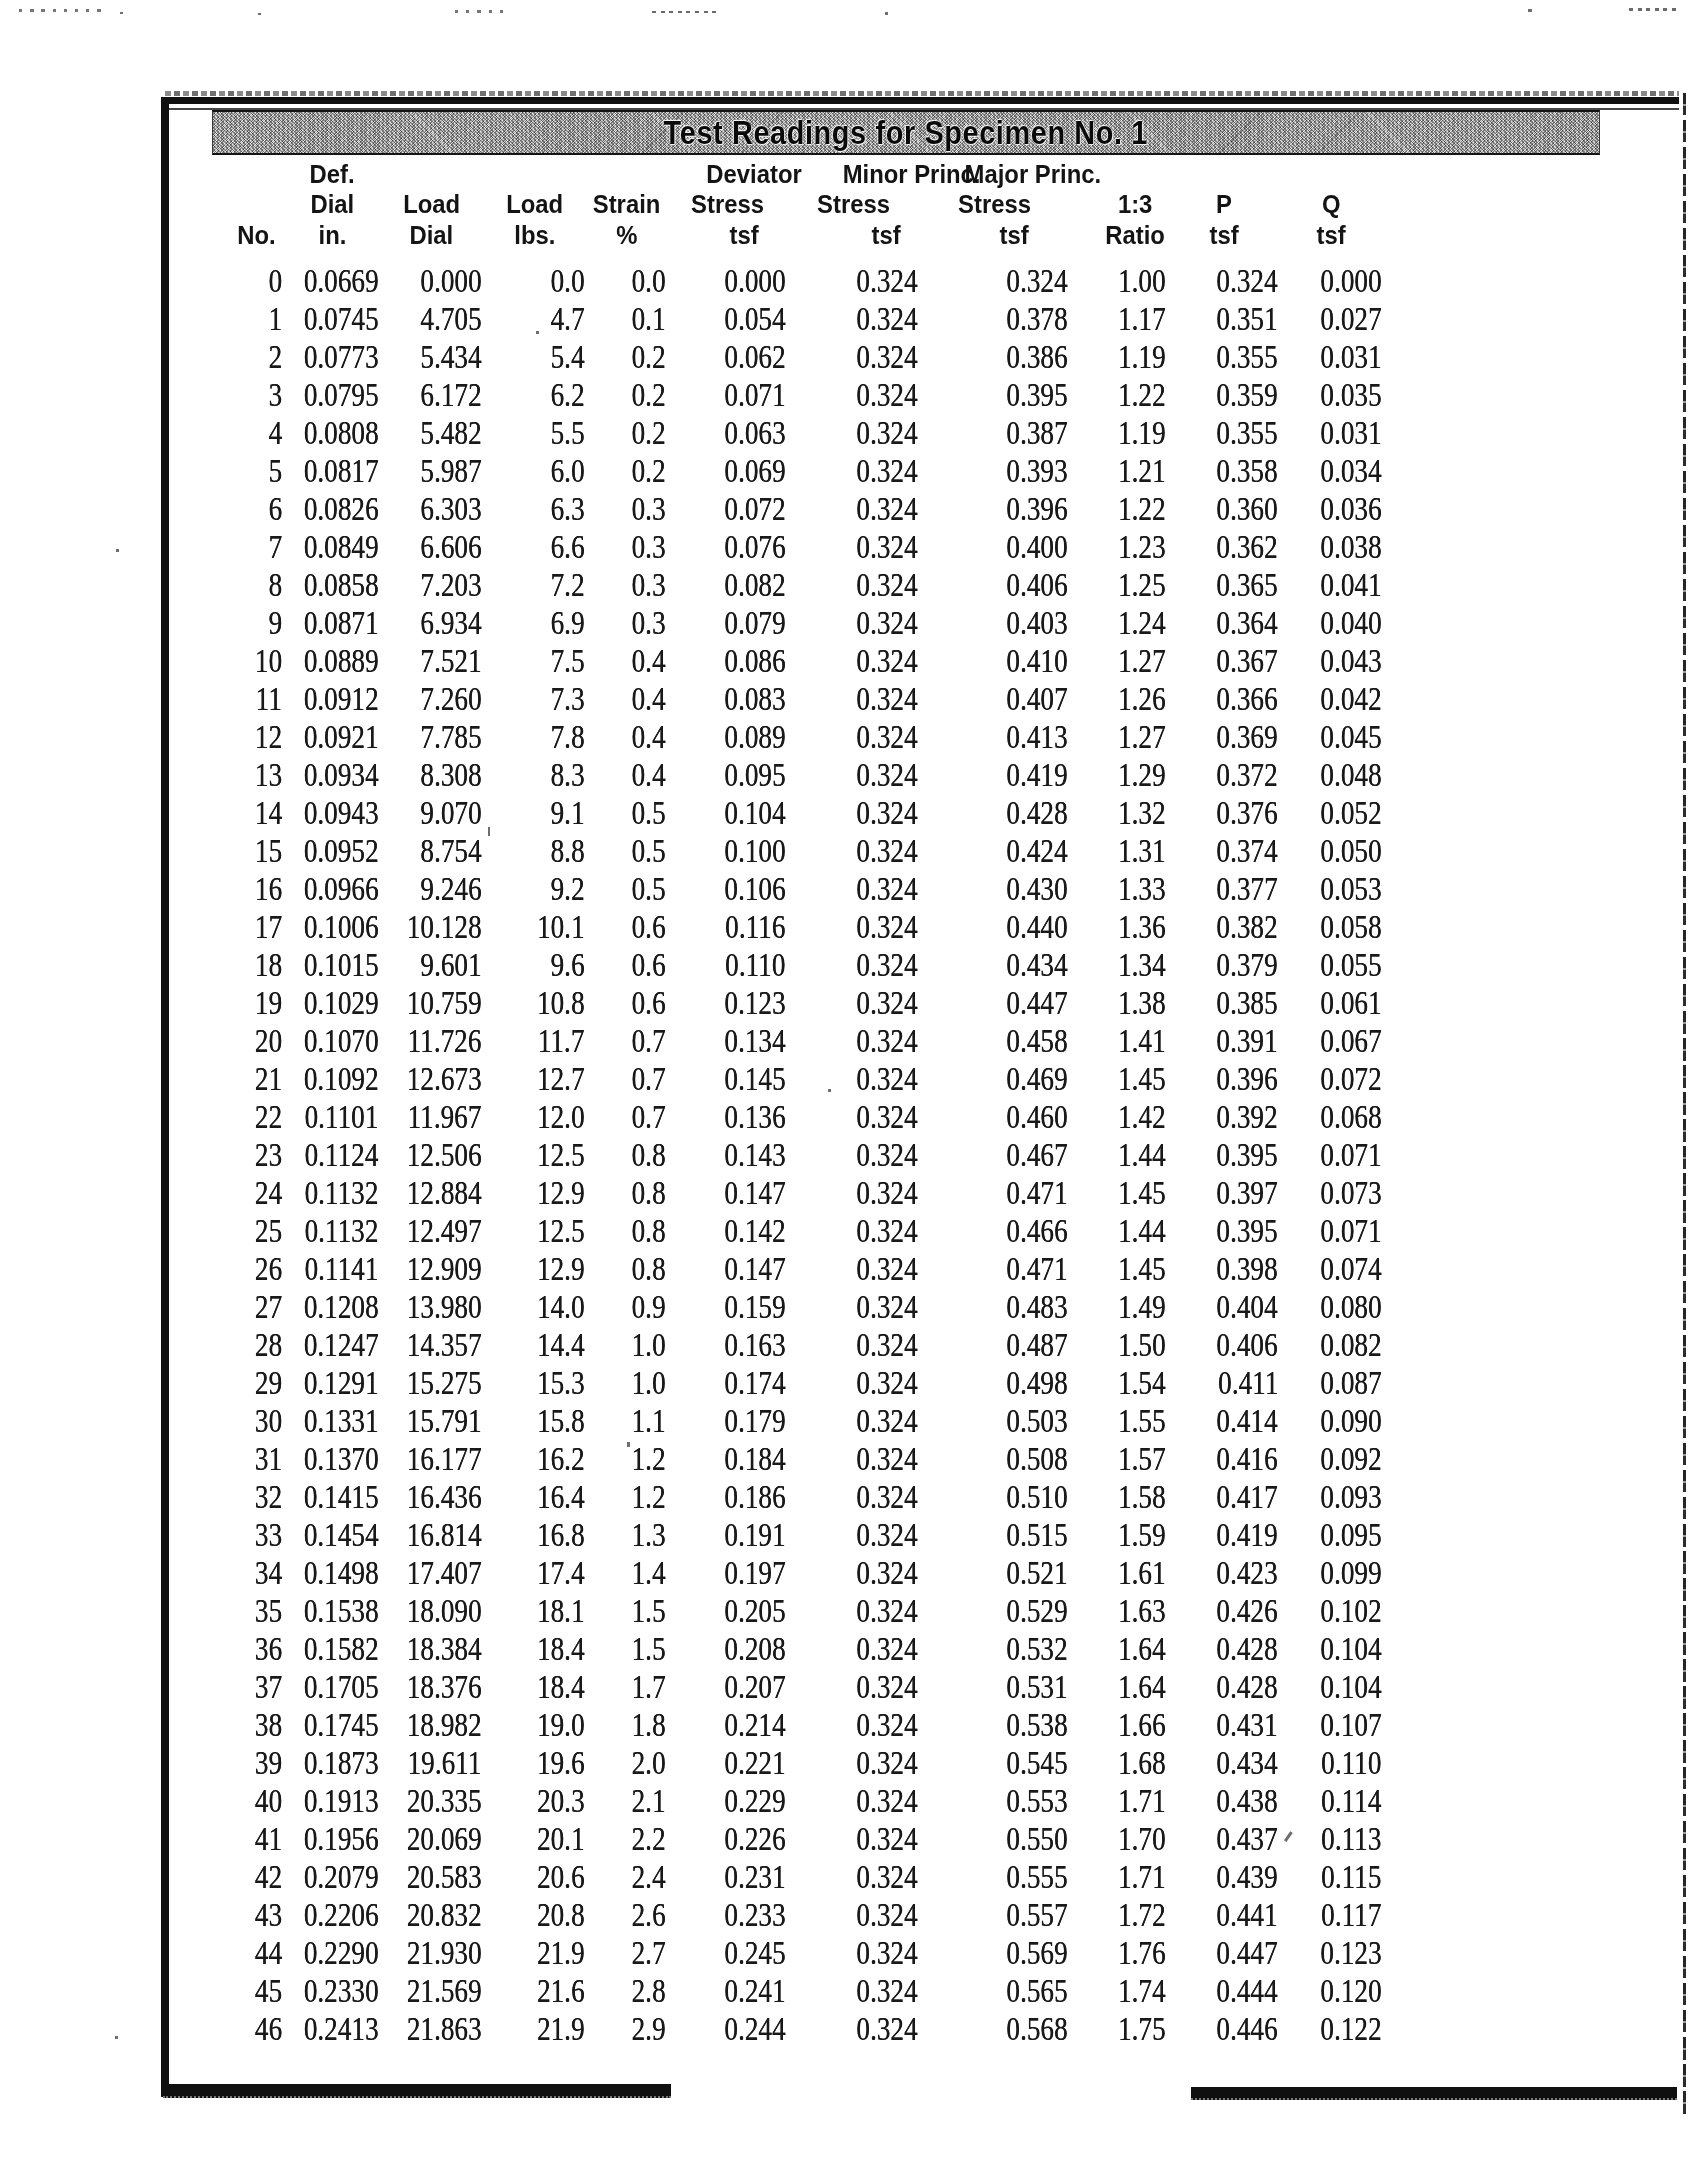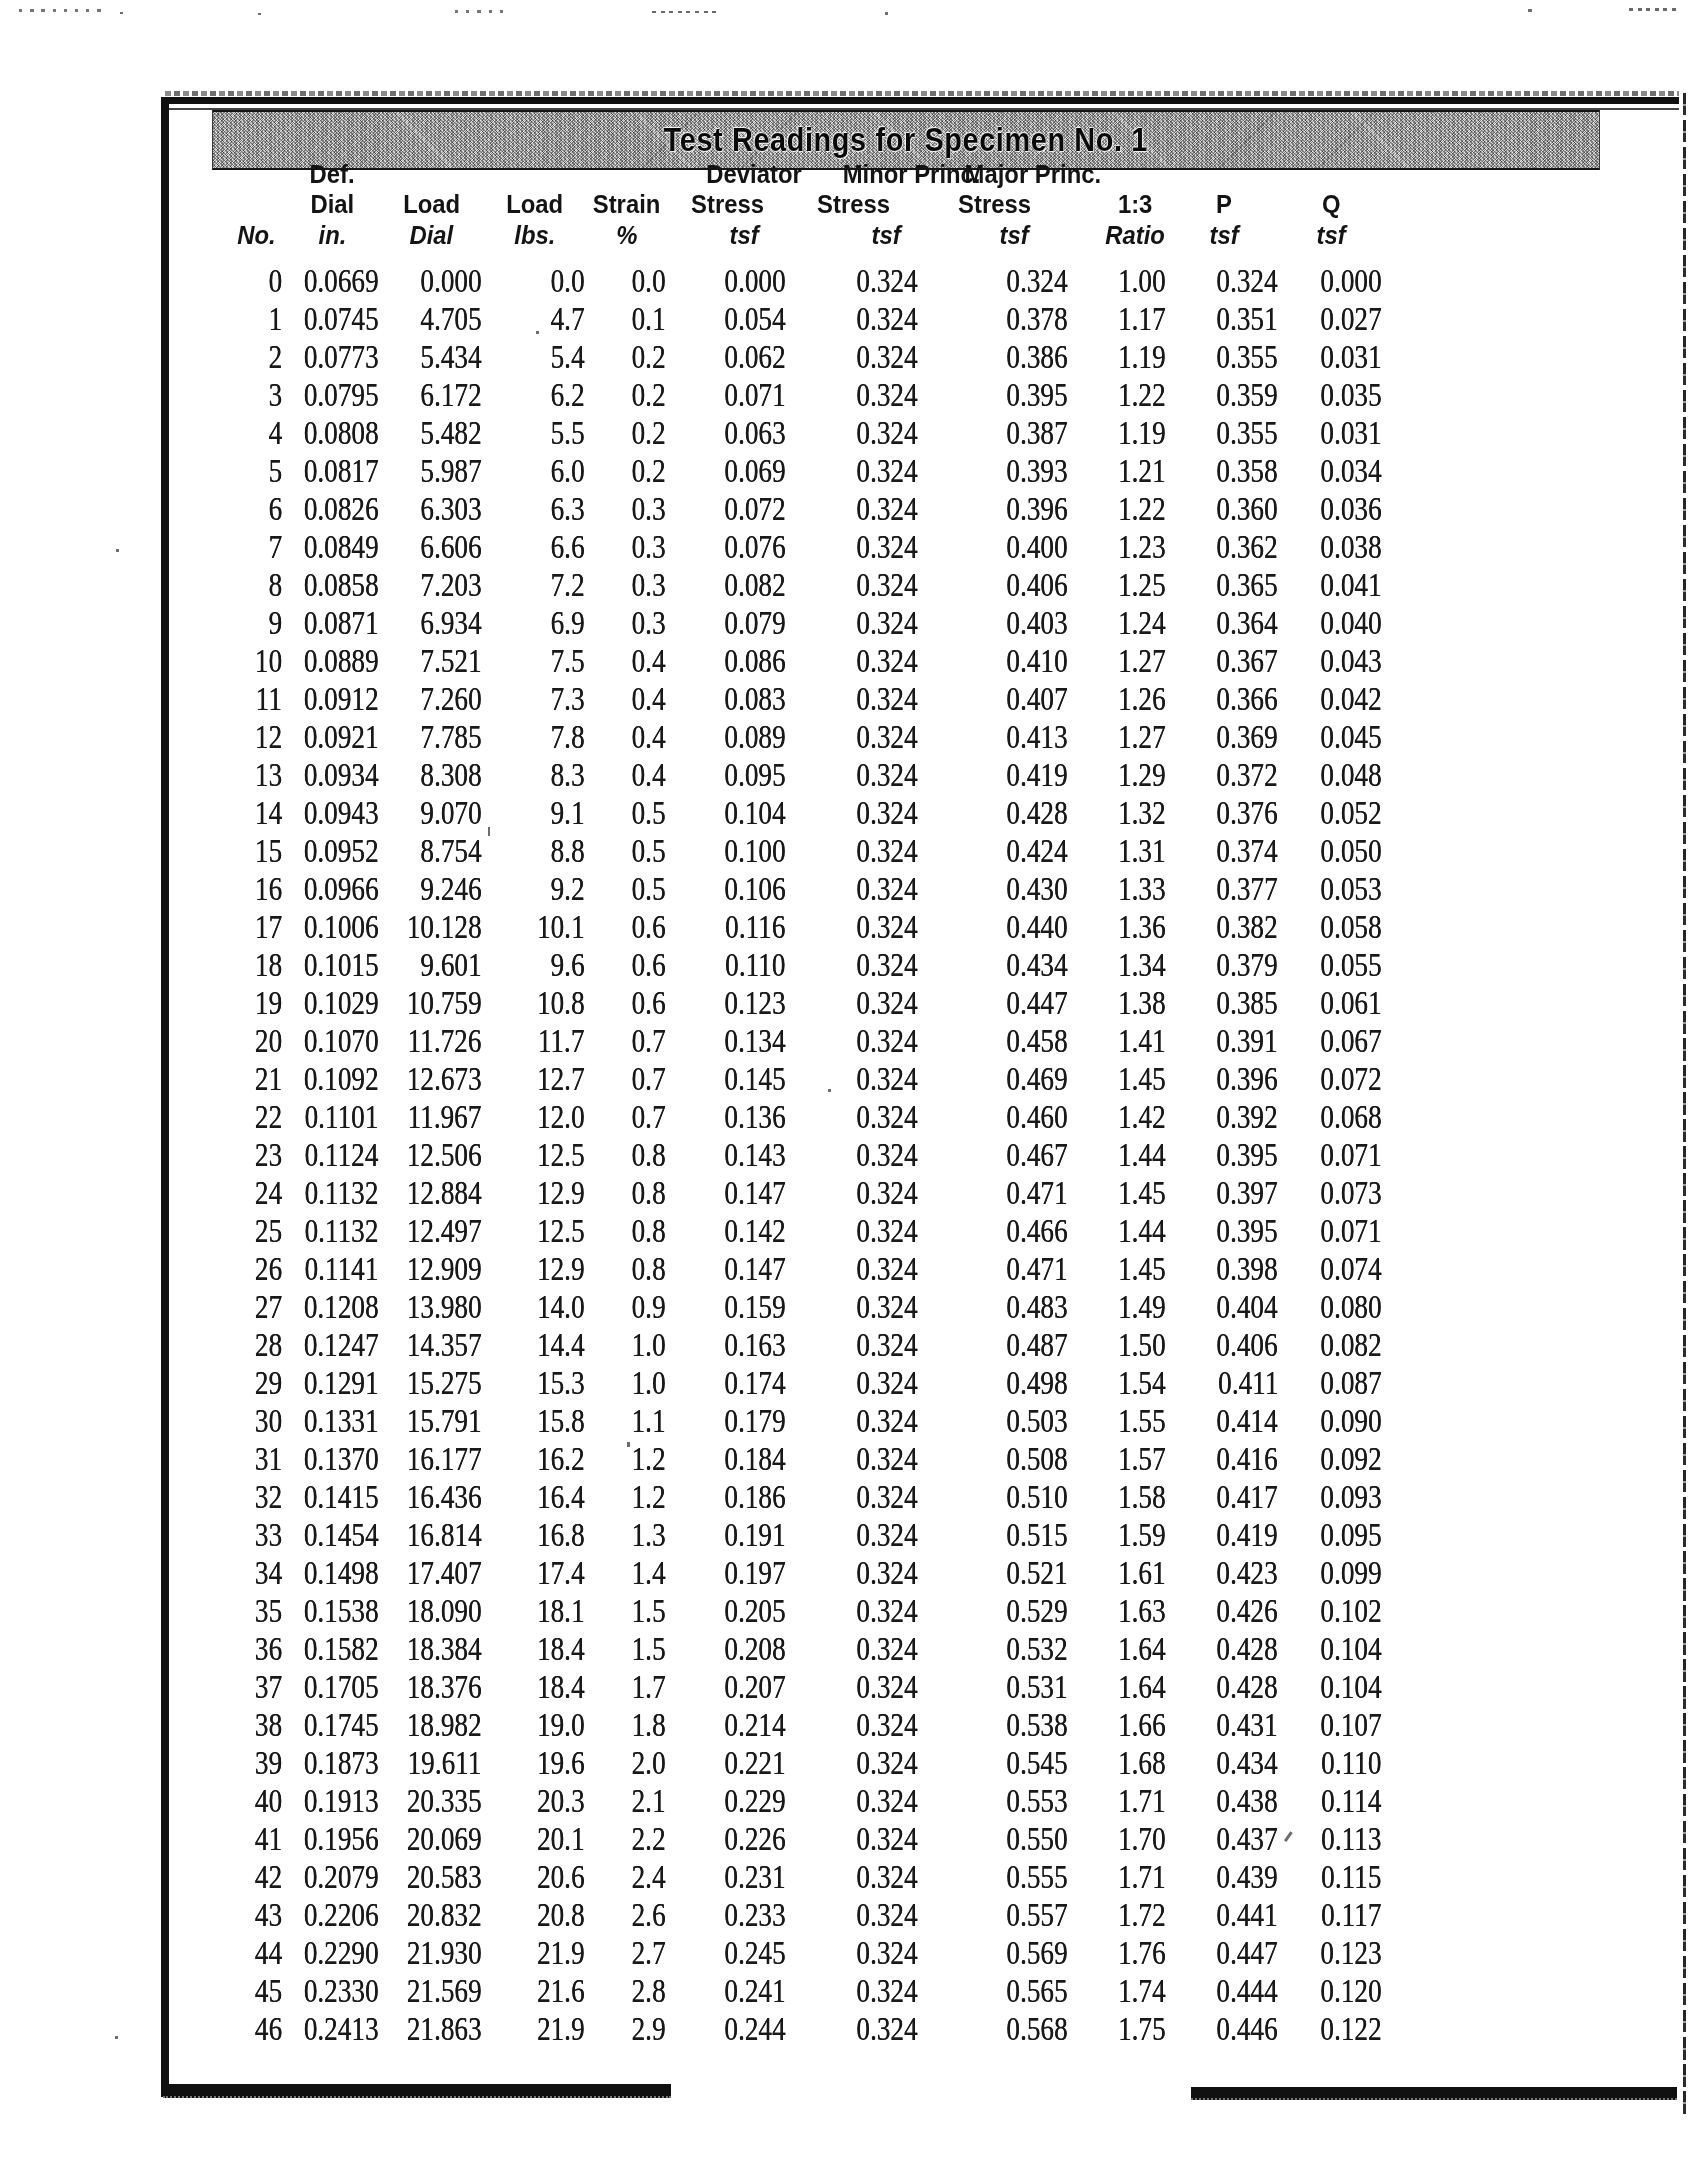--- a/index.html
+++ b/index.html
@@ -13,21 +13,21 @@
   .frame-top-thin { position:absolute; left:165px; top:108px; width:1514px; height:2px; background:#454545; }
   .frame-left { position:absolute; left:161px; top:97px; width:8px; height:2000px; background:#101010; }
   .frame-bottom-left { position:absolute; left:163px; top:2084px; width:508px; height:12px; background:#101010;
     border-bottom:2.6px dotted #777; }
   .frame-bottom-right { position:absolute; left:1191px; top:2087px; width:486px; height:10.6px; background:#101010;
     border-bottom:2.6px dotted #777; }
   .edge-dash { position:absolute; left:1683px; top:93px; width:3.3px; height:2024px;
     background:repeating-linear-gradient(180deg,#252525 0 10.6px,#9b9b9b 10.6px 13.2px,#2c2c2c 13.2px 22.5px,rgba(0,0,0,0) 22.5px 27px); }
 
   
-  .banner { position:absolute; left:212px; top:110px; width:1388px; height:60px; box-sizing:border-box;
+  .banner { position:absolute; left:212px; top:110px; width:1388px; height:45px; box-sizing:border-box;
     background-color:#b0b0b0;
     background-image:
       repeating-linear-gradient(45deg, rgba(0,0,0,.45) 0 0.7px, rgba(0,0,0,0) 0.7px 2.6px),
       repeating-linear-gradient(-45deg, rgba(255,255,255,.7) 0 0.7px, rgba(0,0,0,0) 0.7px 2px),
       repeating-linear-gradient(90deg, rgba(0,0,0,.3) 0 0.7px, rgba(255,255,255,0) 0.7px 1.3px);
     border-top:2px solid #141414; border-bottom:2px solid #141414;
     border-left:1.3px solid #3a3a3a; border-right:1.3px solid #3a3a3a;
     display:flex; align-items:center; justify-content:center; }
   .banner-title { font-weight:700; font-size:33px; color:#0a0a0a; white-space:nowrap; letter-spacing:0.7px;
     transform:scaleX(.875); transform-origin:center;
@@ -36,21 +36,21 @@
   
   table.readings { position:absolute; left:205px; top:159px; width:1178px;
     border-collapse:collapse; table-layout:fixed; }
   col.c1{width:79px} col.c2{width:96px} col.c3{width:103px} col.c4{width:103px}
   col.c5{width:81px} col.c6{width:120px} col.c7{width:132px} col.c8{width:150px}
   col.c9{width:98px} col.c10{width:112px} col.c11{width:103px}
 
   thead td { font-weight:700; font-size:26.5px; color:#141414; text-align:center;
     height:30px; padding:0; line-height:1; vertical-align:middle; white-space:nowrap; overflow:visible; }
   thead td span { display:inline-block; transform:scaleX(.9); transform-origin:center; position:relative; }
-  thead tr.r3 td { height:40px; vertical-align:top; padding-top:2.6px;font-style:italic; }
+  thead tr.r3 td { height:40px; vertical-align:top; padding-top:2.6px; }
   thead td.h-no { text-align:right; padding-right:8px; }
   thead td.h-no span { transform-origin:right; }
   thead td.sh40 span { left:26.5px; }
   thead td.sh72 span { left:48px; }
   thead td.sh56 span { left:37px; }
   thead td.sh25 span { left:16.5px; }
   thead td.sh50 span { left:33px; }
   thead td.sh30 span { left:20px; }
 
   tbody td { font-family:"Liberation Serif", serif; font-size:34px; color:#191919;

